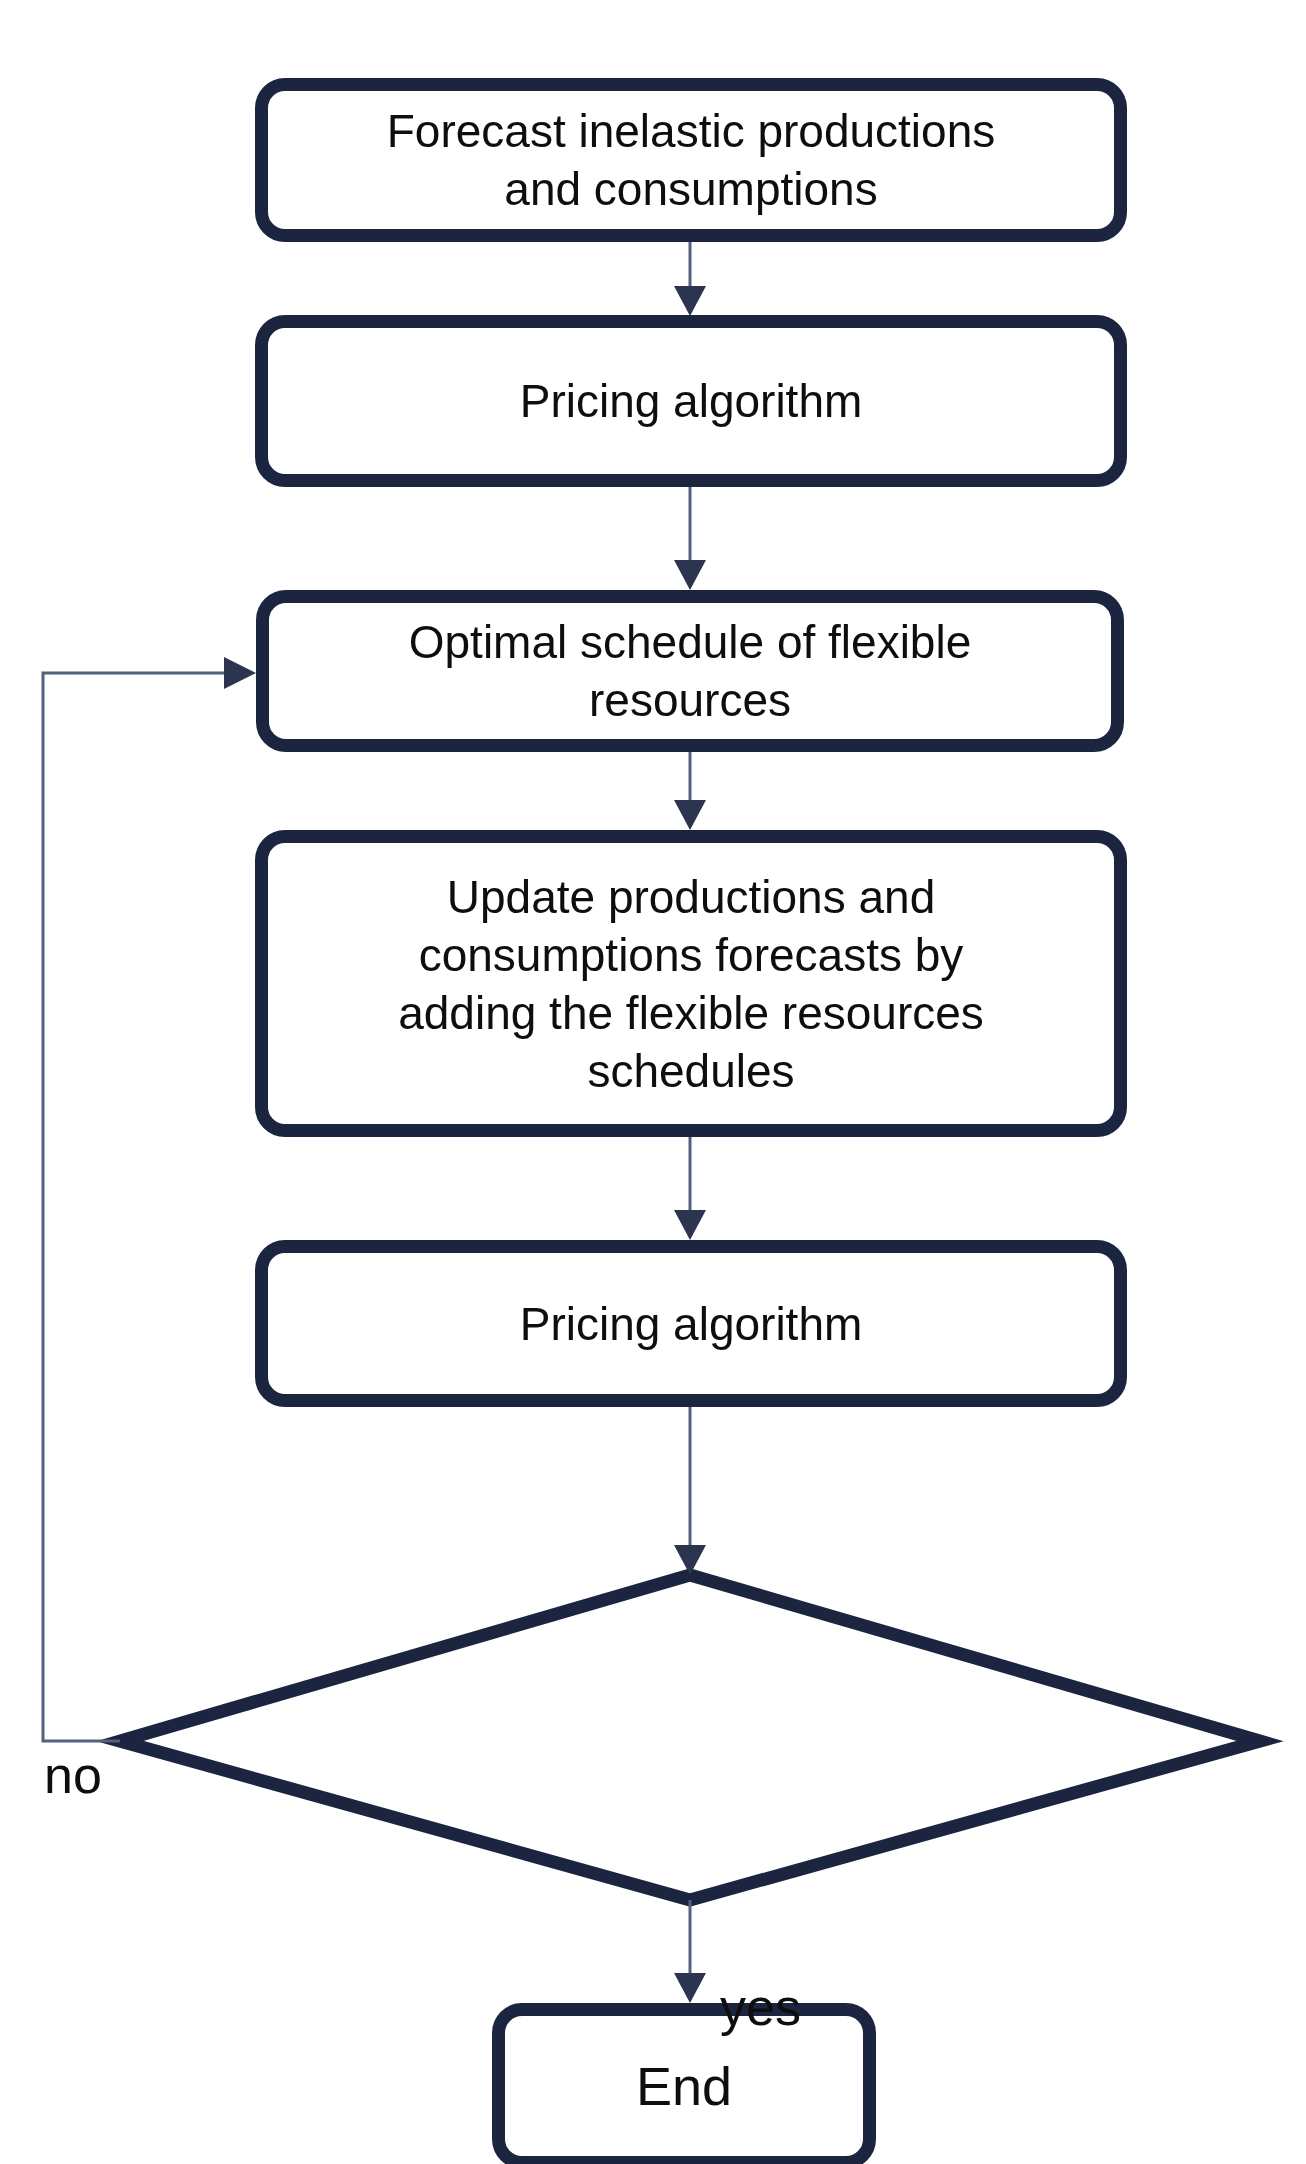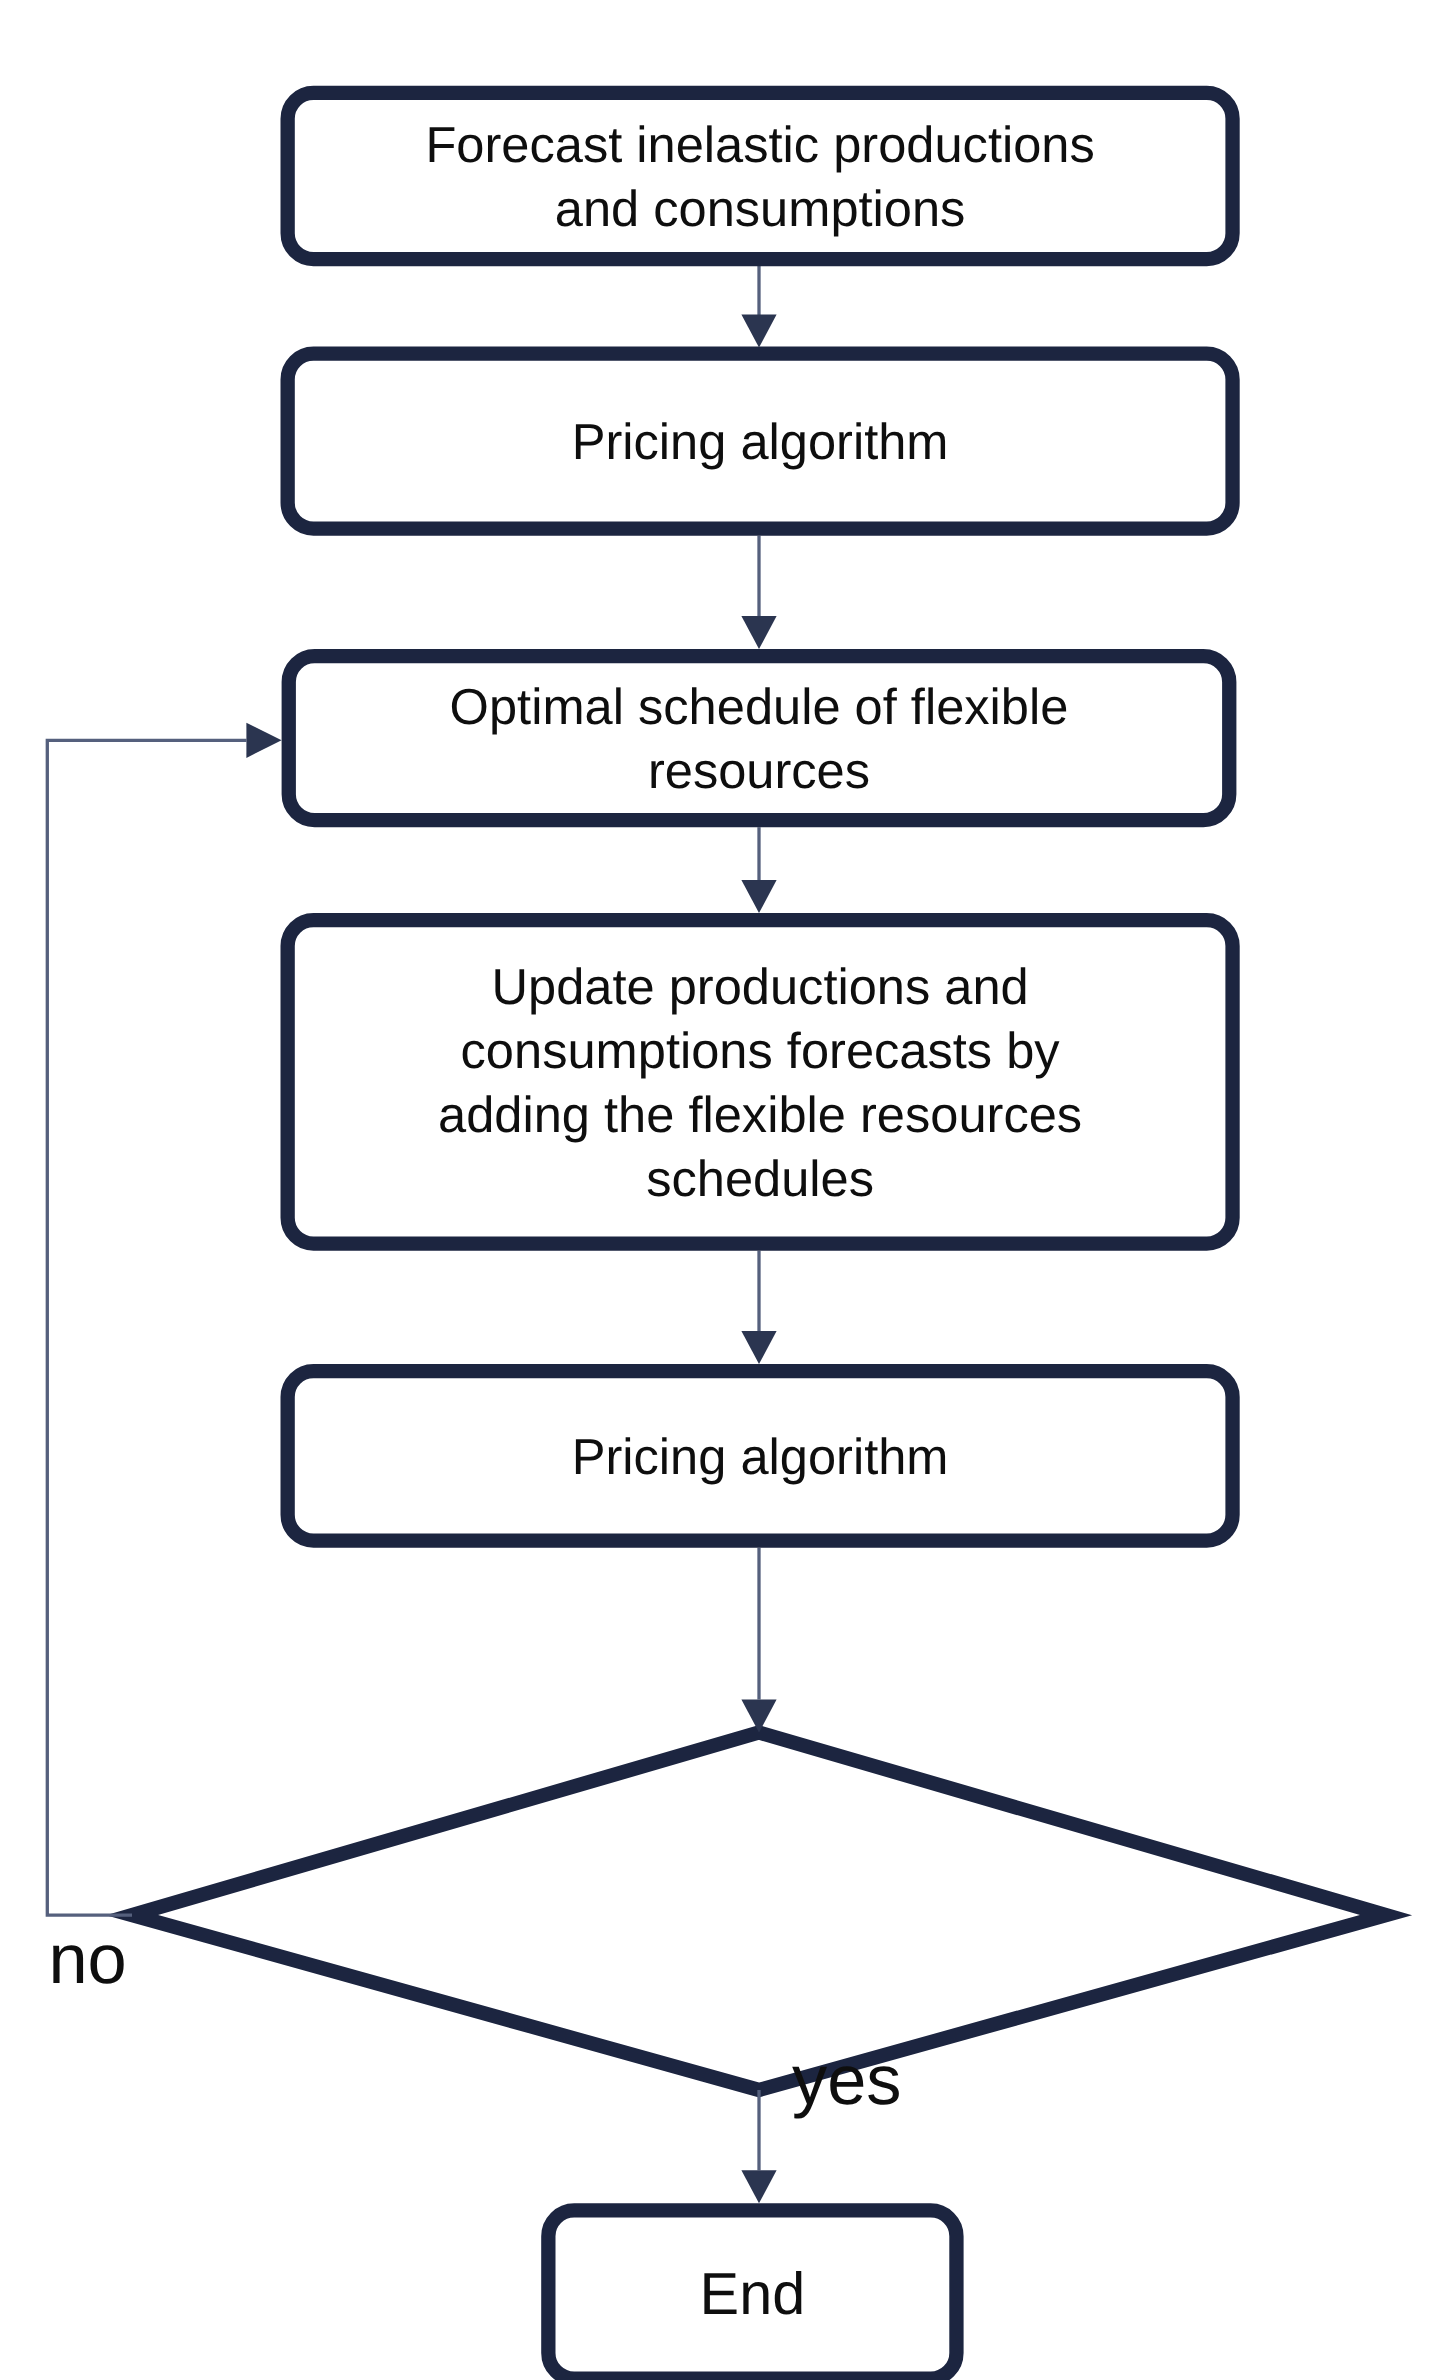--- a/index.html
+++ b/index.html
@@ -28,24 +28,24 @@
   .node-optimal{left:256px;top:590px;width:868px;height:162px;}
   .node-update{left:255px;top:830px;width:872px;height:307px;}
   .node-pricing-2{left:255px;top:1240px;width:872px;height:167px;}
   .node-end{left:492px;top:2003px;width:384px;height:166px;font-size:54px;}
   .decision-text{
     position:absolute;left:390px;top:1648px;width:600px;
     text-align:center;font-size:46px;line-height:62px;white-space:pre-line;
     color:var(--text);
   }
   .edge-label{
-    position:absolute;font-size:64px;line-height:1;color:var(--text);
+    position:absolute;font-size:52px;line-height:1;color:var(--text);
   }
   .edge-label-no{left:44px;top:1749px;}
-  .edge-label-yes{left:720px;top:1859px;}
+  .edge-label-yes{left:720px;top:1981px;}
   svg .cline{stroke-width:3;fill:none;}
   svg .diamond{stroke-width:13;stroke-linejoin:miter;}
 </style>
 </head>
 <body>
 
 <div class="canvas">
 
   <svg class="layer" width="1306" height="2164" viewBox="0 0 1306 2164">
 

